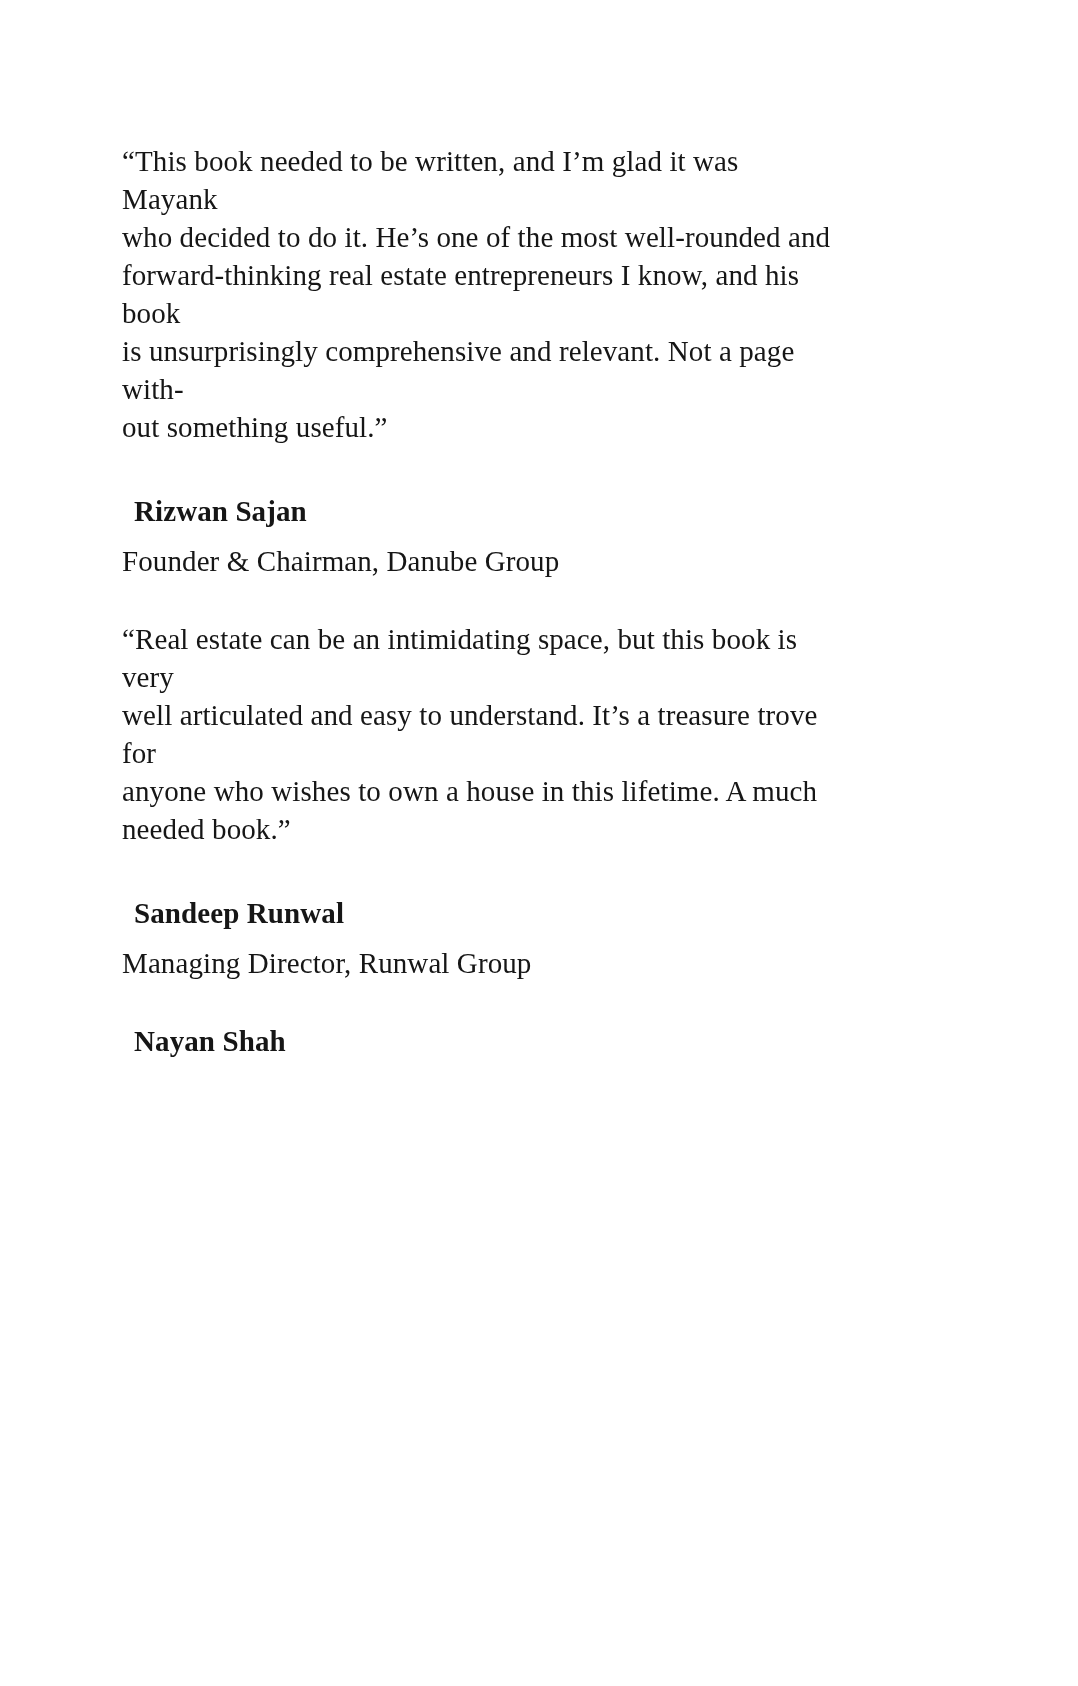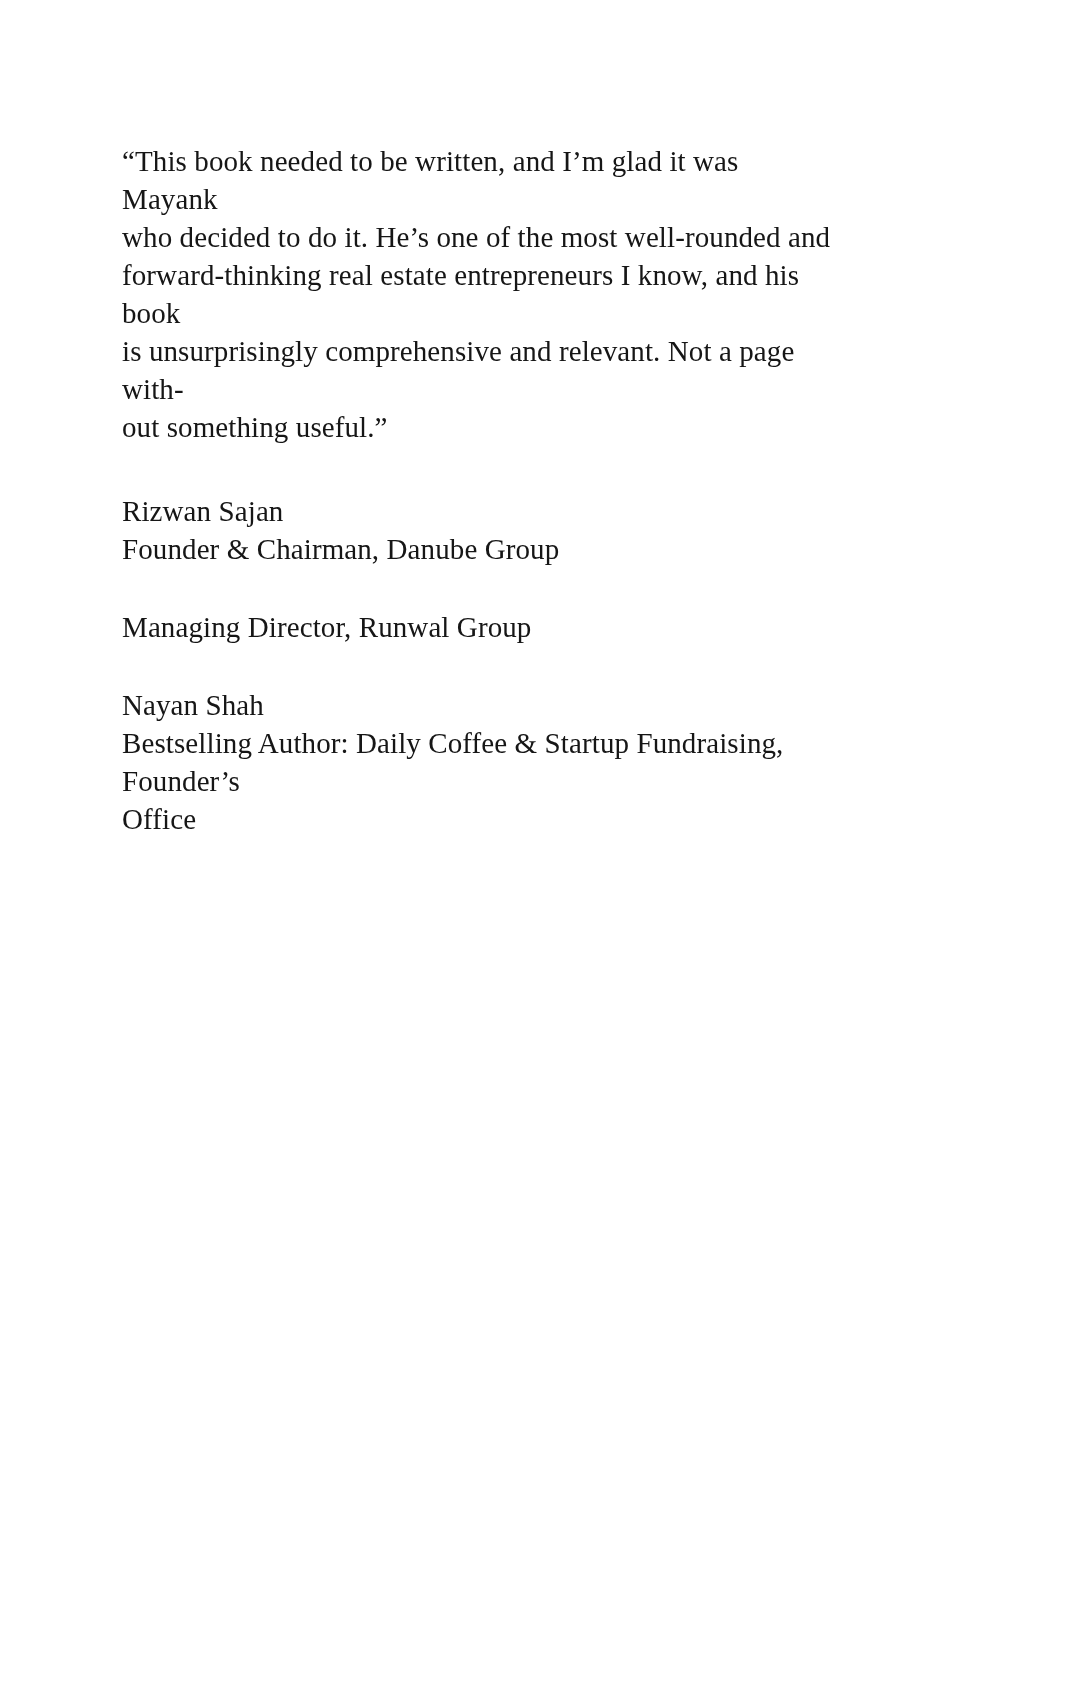--- a/index.html
+++ b/index.html
@@ -23,22 +23,22 @@
   .t-quote, .t-name, .t-role {
     font-size: 29px;
     line-height: 38px;
     white-space: pre-line; 
     letter-spacing: 0.1px;
   }
   .t-quote {
     margin: 0 0 46px 0;
   }
   .t-name {
-    margin: 0;
-    font-weight: normal;
+    margin: 12px;
+    font-weight: bold;
   }
   .t-role {
     margin: 0 0 40px 0;
   }
   .testimonial:last-child .t-role {
     margin-bottom: 0;
   }
 </style>
 </head>
 <body style="background: rgb(255, 255, 255); color: rgb(22, 22, 22);">
@@ -49,25 +49,28 @@
     <p class="t-quote">“This book needed to be written, and I’m glad it was Mayank
 who decided to do it. He’s one of the most well-rounded and
 forward-thinking real estate entrepreneurs I know, and his book
 is unsurprisingly comprehensive and relevant. Not a page with-
 out something useful.”</p>
     <p class="t-name">Rizwan Sajan</p>
     <p class="t-role">Founder &amp; Chairman, Danube Group</p>
   </section>
 
   <section class="testimonial">
+    <p class="t-quote">“Real estate can be an intimidating space, but this book is very
+well articulated and easy to understand. It’s a treasure trove for
+anyone who wishes to own a house in this lifetime. A much
+needed book.”</p>
+    <p class="t-name">Sandeep Runwal</p>
     <p class="t-role">Managing Director, Runwal Group</p>
   </section>
 
   <section class="testimonial">
     <p class="t-name">Nayan Shah</p>
   </section>
 
   <section class="testimonial">
-    <p class="t-role">Bestselling Author: Daily Coffee &amp; Startup Fundraising, Founder’s
-Office</p>
   </section>
 </div>
 </main>
 
 </body></html>

